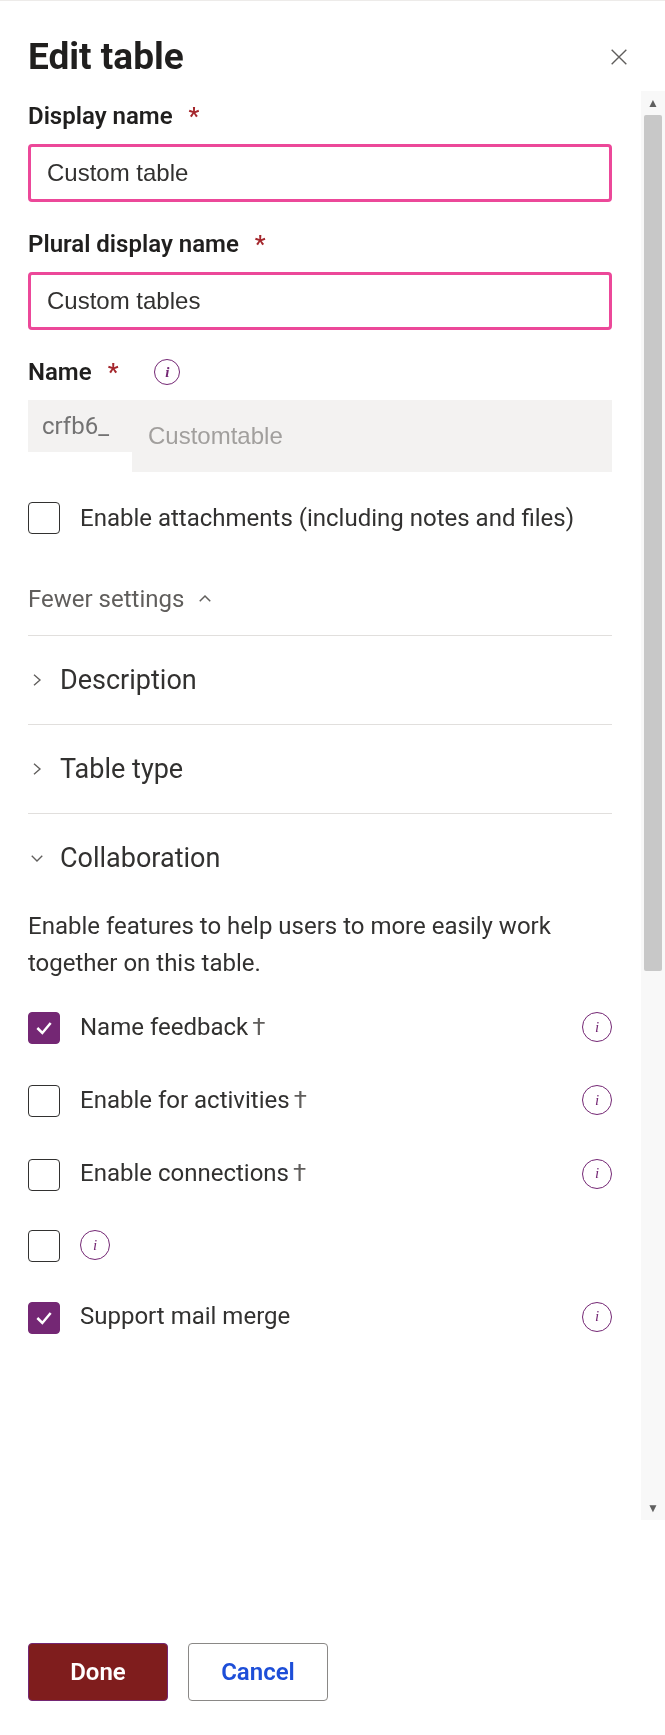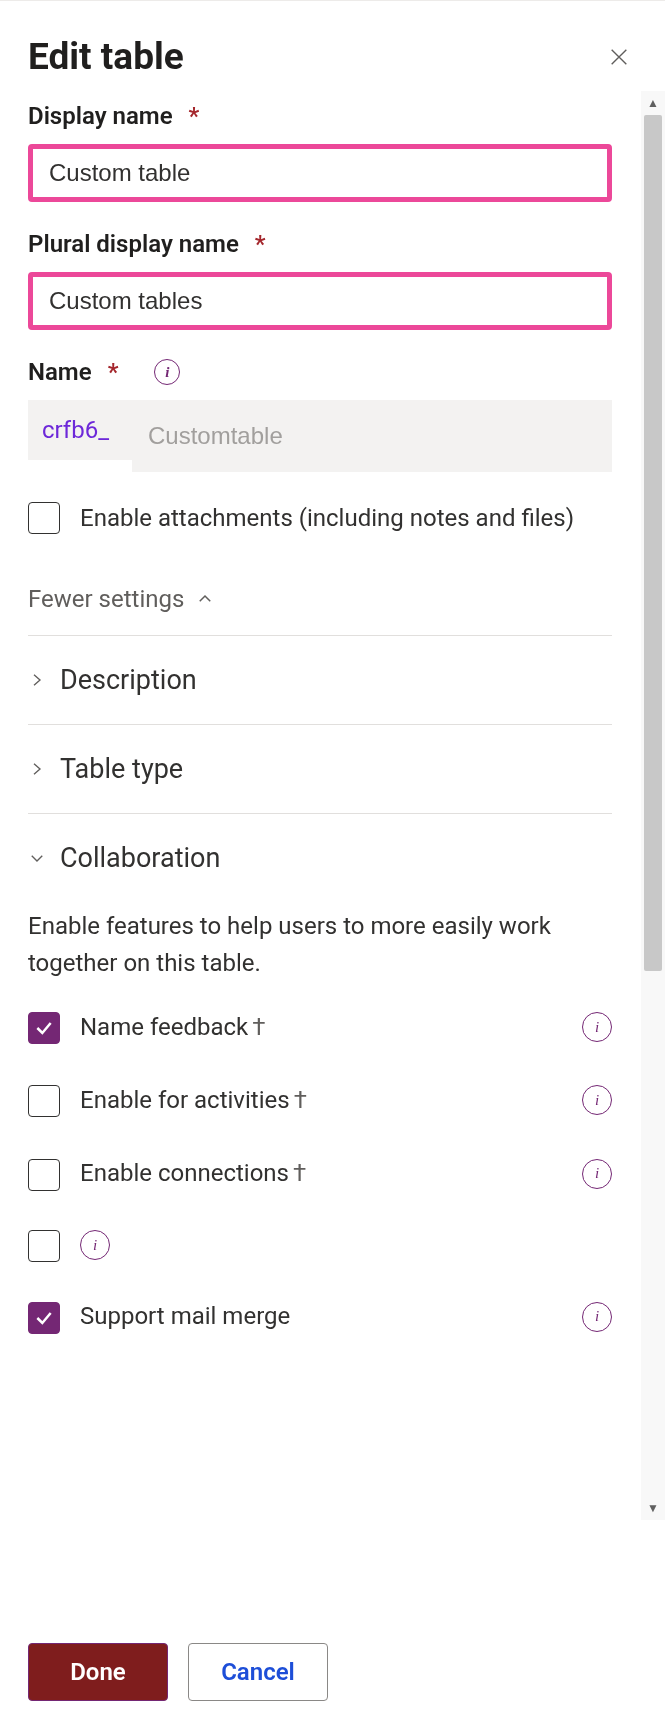--- a/index.html
+++ b/index.html
@@ -85,37 +85,37 @@
     line-height: 1;
   }
   .info-icon.small {
     width: 30px;
     height: 30px;
   }
 
   .text-input {
     width: 100%;
     height: 58px;
-    border: 5px solid #ec4899;
+    border: 3px solid #ec4899;
     border-radius: 4px;
     padding: 0 16px;
     font-size: 24px;
     color: #323130;
     background: #fff;
   }
 
   .name-row {
     display: flex;
     width: 100%;
   }
   .name-prefix {
     width: 104px;
-    height: 60px;
+    height: 52px;
     background: #f3f2f1;
-    color: #6d28d9;
+    color: #737373;
     font-size: 24px;
     display: flex;
     align-items: center;
     padding: 0 14px;
     border: none;
   }
   .name-value {
     flex: 1;
     height: 72px;
     background: #f3f2f1;

